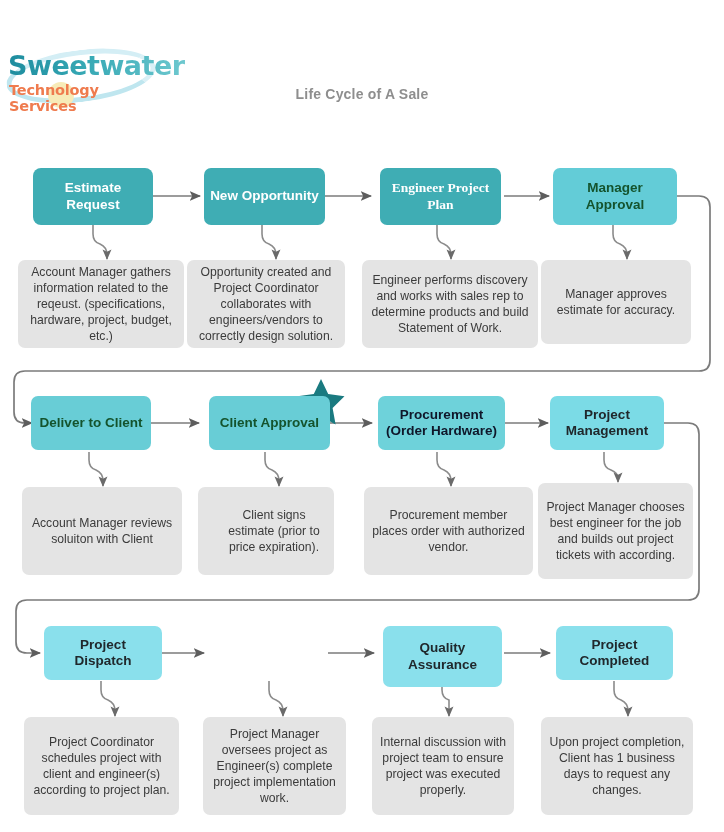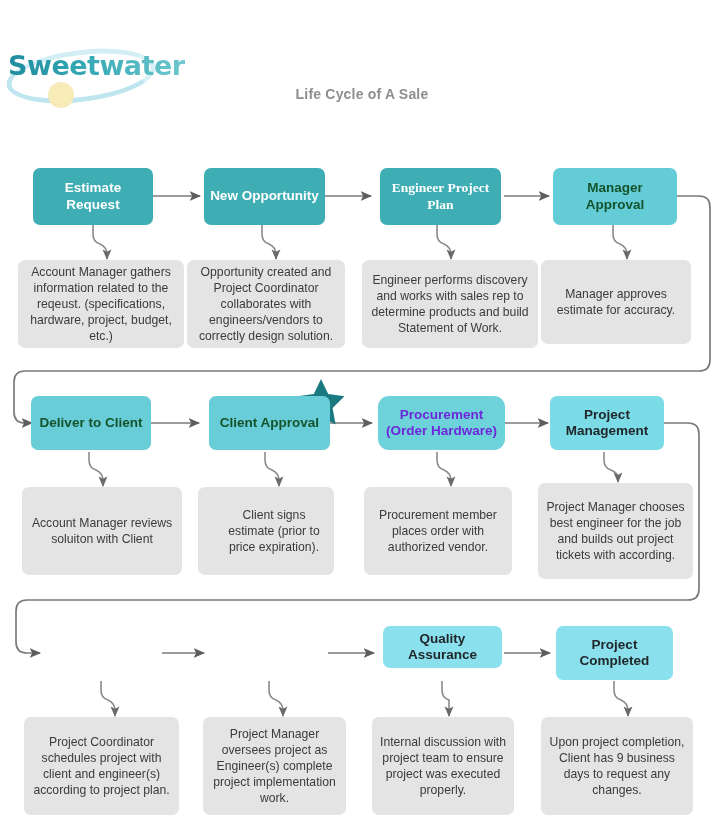--- a/index.html
+++ b/index.html
@@ -59,21 +59,21 @@
     text-align:center;
     font-weight:bold;
     font-size:13.5px;
     line-height:1.22;
     padding:2px 6px;
     box-sizing:border-box;
   }
   .pbox.t1{background:#3fadb4;color:#ffffff;}
   .pbox.t2{background:#63ccd7;color:#14532d;}
   .pbox.t3{background:#68cdd6;color:#14532d;}
-  .pbox.t4{background:#6ed2da;color:#6d28d9;border-radius:11px;}
+  .pbox.t4{background:#6ed2da;color:#0f172a;}
   .pbox.t5{background:#7bdbe6;color:#20282c;}
   .pbox.t6{background:#8ae0ec;color:#20282c;}
 
   
   .dbox{
     position:absolute;
     background:#e4e4e4;
     border-radius:7px;
     display:flex;align-items:center;justify-content:center;
     text-align:center;
@@ -91,20 +91,21 @@
 </style>
 </head>
 <body>
 
 <div id="canvas">
 
   <div id="logo">
     <div class="swoosh"></div>
     <div class="dot"></div>
     <div class="word">Sweetwater</div>
+    <div class="sub">Technology Services</div>
   </div>
 
   <div id="title">Life Cycle of A Sale</div>
 
   <svg id="wires" viewBox="0 0 724 832">
     <defs>
       <marker id="ah" markerWidth="7" markerHeight="7" refX="6" refY="3.2" orient="auto" markerUnits="strokeWidth">
         <path d="M0,0.4 L6.6,3.2 L0,6 L1.4,3.2 Z" fill="#5d5d5d"></path>
       </marker>
       <marker id="ahd" markerWidth="7" markerHeight="7" refX="6" refY="3.2" orient="auto" markerUnits="strokeWidth">
@@ -148,21 +149,21 @@
       <path d="M442,681 L442,690 Q442,698 449,700 Q449,703 449,711 L449,716" marker-end="url(#ahd)"></path>
       <path d="M614,681 L614,690 Q614,698 621,700 Q628,703 628,711 L628,716" marker-end="url(#ahd)"></path>
     </g>
   </svg>
 
   <svg id="star" viewBox="0 0 50 48">
     <path d="M25,1 L32.2,16.1 L48.5,18.3 L36.6,30.1 L39.6,46.6 L25,38.6
              L10.4,46.6 L13.4,30.1 L1.5,18.3 L17.8,16.1 Z" fill="#1a7a80"></path>
   </svg>
 
-  <div class="pbox t1" style="left:33px;top:168px;width:120px;height:57px;">
+  <div class="pbox t1" style="left:33px;top:168px;width:120px;height:57px;border-radius:8px;">
     <span>Estimate Request</span>
   </div>
   <div class="pbox t1" style="left:204px;top:168px;width:121px;height:57px;">
     <span>New Opportunity</span>
   </div>
   <div class="pbox t1" style="left:380px;top:168px;width:121px;height:57px;font-family:Liberation Serif, serif;">
     <span>Engineer Project Plan</span>
   </div>
   <div class="pbox t2" style="left:553px;top:168px;width:124px;height:57px;">
     <span>Manager Approval</span>
@@ -193,40 +194,43 @@
   <div class="pbox t5" style="left:550px;top:396px;width:114px;height:54px;">
     <span>Project Management</span>
   </div>
 
   <div class="dbox" style="left:22px;top:487px;width:160px;height:88px;">
     <span>Account Manager reviews soluiton with Client</span>
   </div>
   <div class="dbox" style="left:198px;top:487px;width:136px;height:88px;padding-left:24px;">
     <span>Client signs estimate (prior to price expiration).</span>
   </div>
-  <div class="dbox" style="left:364px;top:487px;width:148px;height:88px;">
+  <div class="dbox" style="left:364px;top:487px;width:169px;height:88px;">
     <span>Procurement member places order with authorized vendor.</span>
   </div>
   <div class="dbox" style="left:538px;top:483px;width:155px;height:96px;">
     <span>Project Manager chooses best engineer for the job and builds out project tickets with according.</span>
   </div>
 
-  <div class="pbox t6" style="left:383px;top:626px;width:119px;height:42px;">
+  <div class="pbox t6" style="left:44px;top:626px;width:118px;height:54px;">
+    <span>Project Dispatch</span>
+  </div>
+  <div class="pbox t6" style="left:383px;top:626px;width:119px;height:61px;">
     <span>Quality Assurance</span>
   </div>
   <div class="pbox t6" style="left:556px;top:626px;width:117px;height:54px;">
     <span>Project Completed</span>
   </div>
 
   <div class="dbox" style="left:24px;top:717px;width:155px;height:98px;">
     <span>Project Coordinator schedules project with client and engineer(s) according to project plan.</span>
   </div>
   <div class="dbox" style="left:203px;top:717px;width:143px;height:98px;">
     <span>Project Manager oversees project as Engineer(s) complete project implementation work.</span>
   </div>
   <div class="dbox" style="left:372px;top:717px;width:142px;height:98px;">
     <span>Internal discussion with project team to ensure project was executed properly.</span>
   </div>
   <div class="dbox" style="left:541px;top:717px;width:152px;height:98px;">
-    <span>Upon project completion, Client has 9 business days to request any changes.</span>
+    <span>Upon project completion, Client has 1 business days to request any changes.</span>
   </div>
 
 </div>
 
 </body></html>

